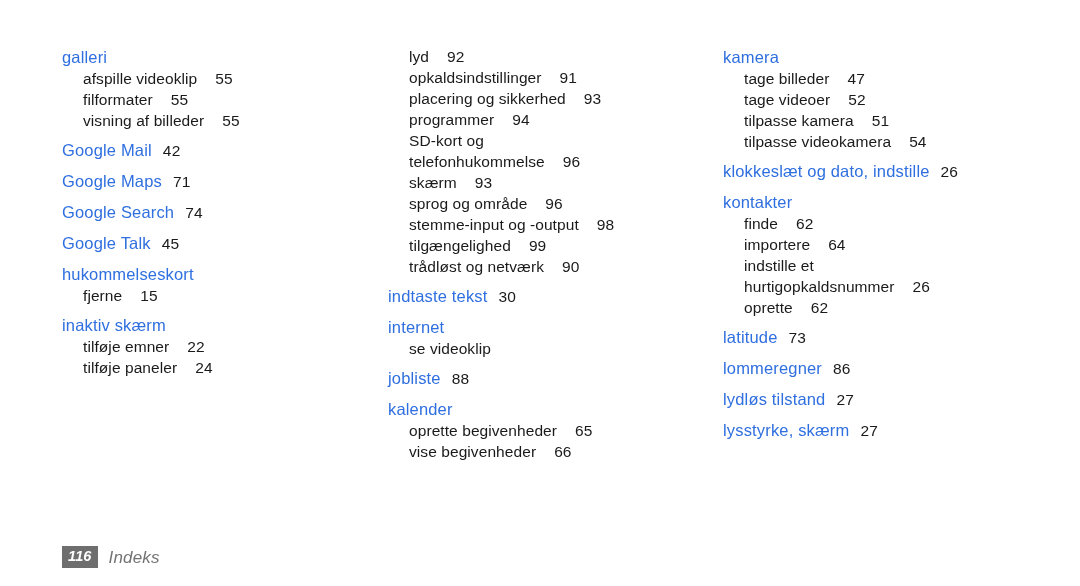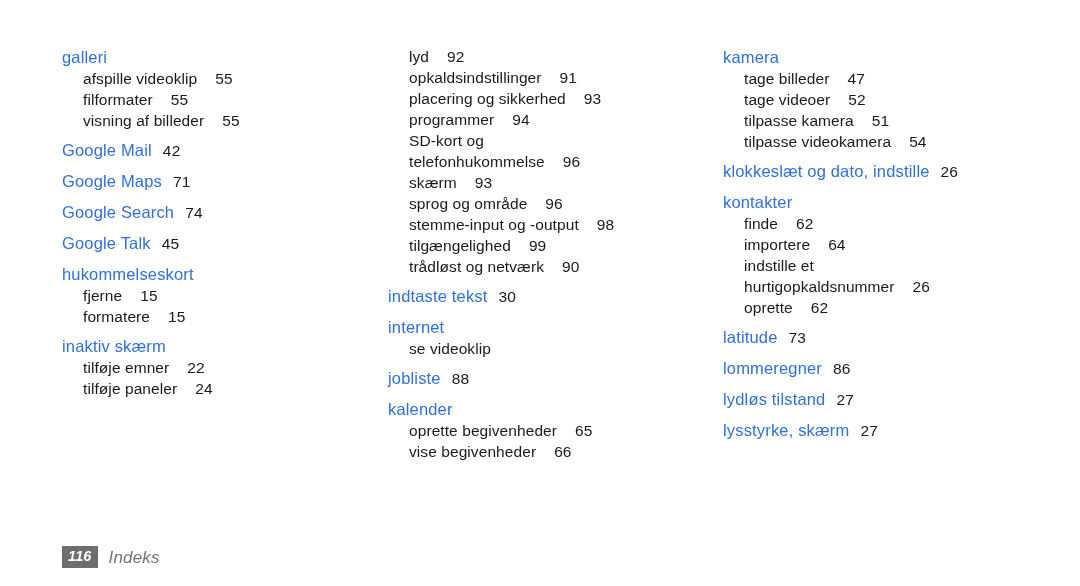--- a/index.html
+++ b/index.html
@@ -129,21 +129,20 @@
           <div class="entry">
             <div class="entry-head"><span>Google Search</span><span class="pg">74</span></div>
           </div>
           <div class="entry">
             <div class="entry-head"><span>Google Talk</span><span class="pg">45</span></div>
           </div>
           <div class="entry">
             <div class="entry-head"><span>hukommelseskort</span></div>
             <ul class="subitems">
               <li class="subitem"><span>fjerne</span><span class="pg">15</span></li>
-              <li class="subitem"><span>formatere</span><span class="pg">15</span></li>
             </ul>
           </div>
           <div class="entry">
             <div class="entry-head"><span>inaktiv skærm</span></div>
             <ul class="subitems">
               <li class="subitem"><span>tilføje emner</span><span class="pg">22</span></li>
               <li class="subitem"><span>tilføje paneler</span><span class="pg">24</span></li>
             </ul>
           </div>
         </div>

